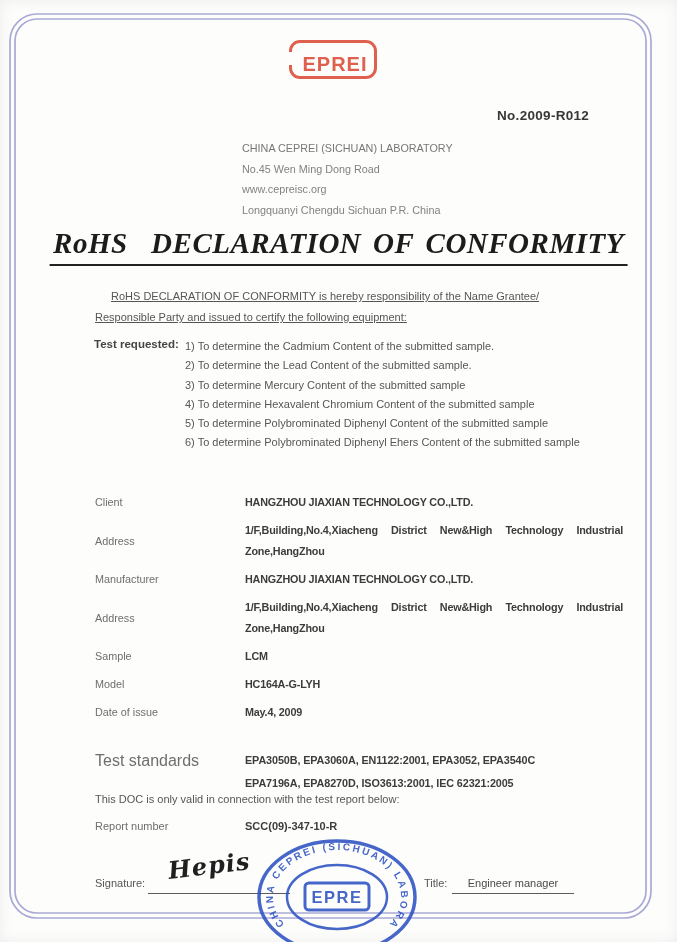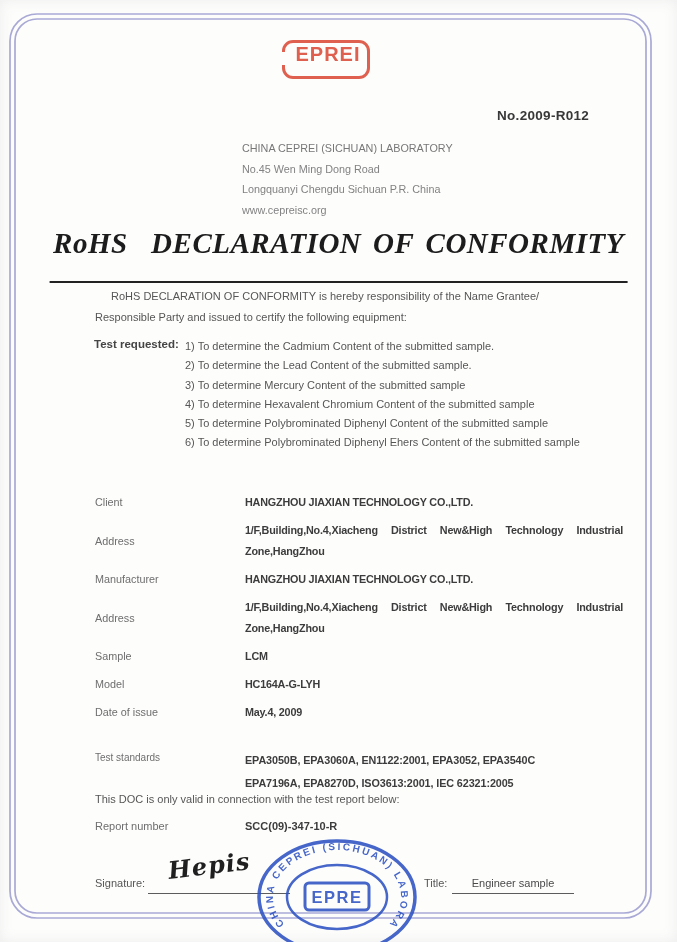--- a/index.html
+++ b/index.html
@@ -18,63 +18,63 @@
     background:#fdfdfc;
     overflow:hidden;
     font-family:"Liberation Sans","DejaVu Sans",sans-serif;
     box-shadow:inset 0 0 14px rgba(120,120,130,.12);
   }
   .frame{position:absolute;left:0;top:0;pointer-events:none;}
   .frame rect{stroke:var(--border-purple);fill:none;}
 
   
   .logo{
-    position:absolute;left:282px;top:40px;width:82px;height:33px;
+    position:absolute;left:289px;top:40px;width:82px;height:33px;
     border:3.5px solid var(--logo-red);border-radius:11px;
-    display:flex;align-items:flex-start;justify-content:center;
+    display:flex;align-items:flex-end;justify-content:center;
   }
   .logo:before{
     content:"";position:absolute;left:-5px;top:9px;width:6px;height:13px;background:#fdfdfc;
   }
   .logo-text{
     color:var(--logo-red);font-weight:bold;font-size:20px;letter-spacing:1px;
     transform:translateX(2px);
   }
 
   .doc-number{position:absolute;left:497px;top:108px;font-size:13.5px;font-weight:bold;color:#383838;letter-spacing:.3px;}
 
   .lab-block{position:absolute;left:242px;top:138px;line-height:20.5px;font-size:10.8px;color:#828282;}
   .lab-block .lab-name{color:#777;}
 
   .page-title{
     position:absolute;left:50%;top:227px;transform:translateX(-50%);
     font-family:"Liberation Serif","DejaVu Serif",serif;
     font-style:italic;font-weight:bold;font-size:29px;letter-spacing:.5px;word-spacing:4px;
     color:var(--title-ink);white-space:pre;
-    border-bottom:2.5px solid #222;padding:0 4px 21px 4px;
+    border-bottom:2.5px solid #222;padding:0 4px 4px 4px;
   }
 
   .intro{
     position:absolute;left:95px;top:286px;width:488px;
-    font-size:11px;line-height:21px;color:var(--body-ink);text-indent:16px;
+    font-size:11px;line-height:21px;color:var(--body-ink);text-indent:16px;text-decoration:underline;
   }
 
   .test-requested-label{position:absolute;left:63px;top:338px;font-size:11.5px;font-weight:bold;color:#454545;margin-left:31px;}
   .test-requested-list{position:absolute;left:185px;top:337px;width:470px;font-size:11px;color:var(--body-ink);}
   .test-requested-list .tr-item{line-height:19.3px;}
 
   .fields-table{position:absolute;left:95px;top:492px;width:528px;font-size:10.8px;}
   .field-row{display:flex;margin-bottom:7px;line-height:21px;}
   .field-row .flabel{flex:none;width:150px;color:var(--label-ink);align-self:center;}
   .field-row .fvalue{flex:1;font-weight:bold;color:var(--value-ink);text-align:justify;letter-spacing:-.2px;}
 
   .compliance-note{position:absolute;left:114px;top:709px;font-size:11px;color:var(--body-ink);}
 
   .standards-block{position:absolute;left:95px;top:741px;width:528px;display:flex;font-size:10.8px;}
-  .standards-block .flabel{flex:none;width:150px;color:var(--label-ink);padding-top:11px;font-size:10px;}
+  .standards-block .flabel{flex:none;width:150px;color:var(--label-ink);padding-top:11px;font-size:16px;}
   .standards-lines{flex:1;margin-top:8px;}
   .standards-lines .std-line{line-height:22.5px;font-weight:bold;color:var(--value-ink);letter-spacing:-.1px;}
 
   .doc-note{position:absolute;left:95px;top:793px;font-size:11px;color:var(--body-ink);}
 
   .report-row{position:absolute;left:95px;top:820px;width:528px;display:flex;font-size:11px;}
   .report-row .flabel{flex:none;width:150px;color:var(--label-ink);}
   .report-row .rvalue{font-weight:bold;color:var(--value-ink);}
 
   .sig-label{position:absolute;left:95px;top:877px;font-size:11px;color:var(--body-ink);}
@@ -105,22 +105,22 @@
 
   <div class="logo">
     <span class="logo-text">EPREI</span>
   </div>
 
   <div class="doc-number">No.2009-R012</div>
 
   <div class="lab-block">
     <div class="lab-name">CHINA CEPREI (SICHUAN) LABORATORY</div>
     <div>No.45 Wen Ming Dong Road</div>
+    <div>www.cepreisc.org</div>
     <div>Longquanyi Chengdu Sichuan P.R. China</div>
-    <div>www.cepreisc.org</div>
   </div>
 
   <div class="page-title">RoHS  DECLARATION OF CONFORMITY</div>
 
   <div class="intro">RoHS DECLARATION OF CONFORMITY is hereby responsibility of the Name Grantee/ Responsible Party and issued to certify the following equipment:</div>
 
   <div class="test-requested-label">Test requested:</div>
   <div class="test-requested-list">
 
   <div class="tr-item">1) To determine the Cadmium Content of the submitted sample.</div>
@@ -177,21 +177,21 @@
 
   <div class="report-row">
     <div class="flabel">Report number</div>
     <div class="rvalue">SCC(09)-347-10-R</div>
   </div>
 
   <div class="sig-label">Signature:</div>
   <div class="sig-line"></div>
   <div class="sig-hand">Hepis</div>
   <div class="title-label">Title:</div>
-  <div class="title-underline">Engineer sample</div>
+  <div class="title-underline">Engineer manager</div>
 
   <svg class="stamp" width="168" height="130" viewBox="0 0 168 130">
     <ellipse class="ink-stroke" cx="84" cy="64" rx="78" ry="56" stroke-width="3.5"></ellipse>
     <ellipse class="ink-stroke" cx="84" cy="64" rx="50" ry="32" stroke-width="2.5"></ellipse>
     <rect class="ink-stroke" x="52" y="50" width="64" height="27" rx="4" stroke-width="3"></rect>
     <path id="stampArc" d="M 31.6 91 A 64 47 0 1 1 136.4 91" fill="none"></path>
     <text class="ink-fill" font-size="10" font-weight="bold" letter-spacing="1.2" font-family="Liberation Sans, DejaVu Sans, sans-serif">
       <textPath href="#stampArc" startOffset="0" textLength="272">CHINA CEPREI (SICHUAN) LABORATORY</textPath>
     </text>
     <text class="ink-fill" x="84" y="69.5" text-anchor="middle" font-size="16.5" font-weight="bold" letter-spacing="1.5" font-family="Liberation Sans, DejaVu Sans, sans-serif">EPRE</text>

